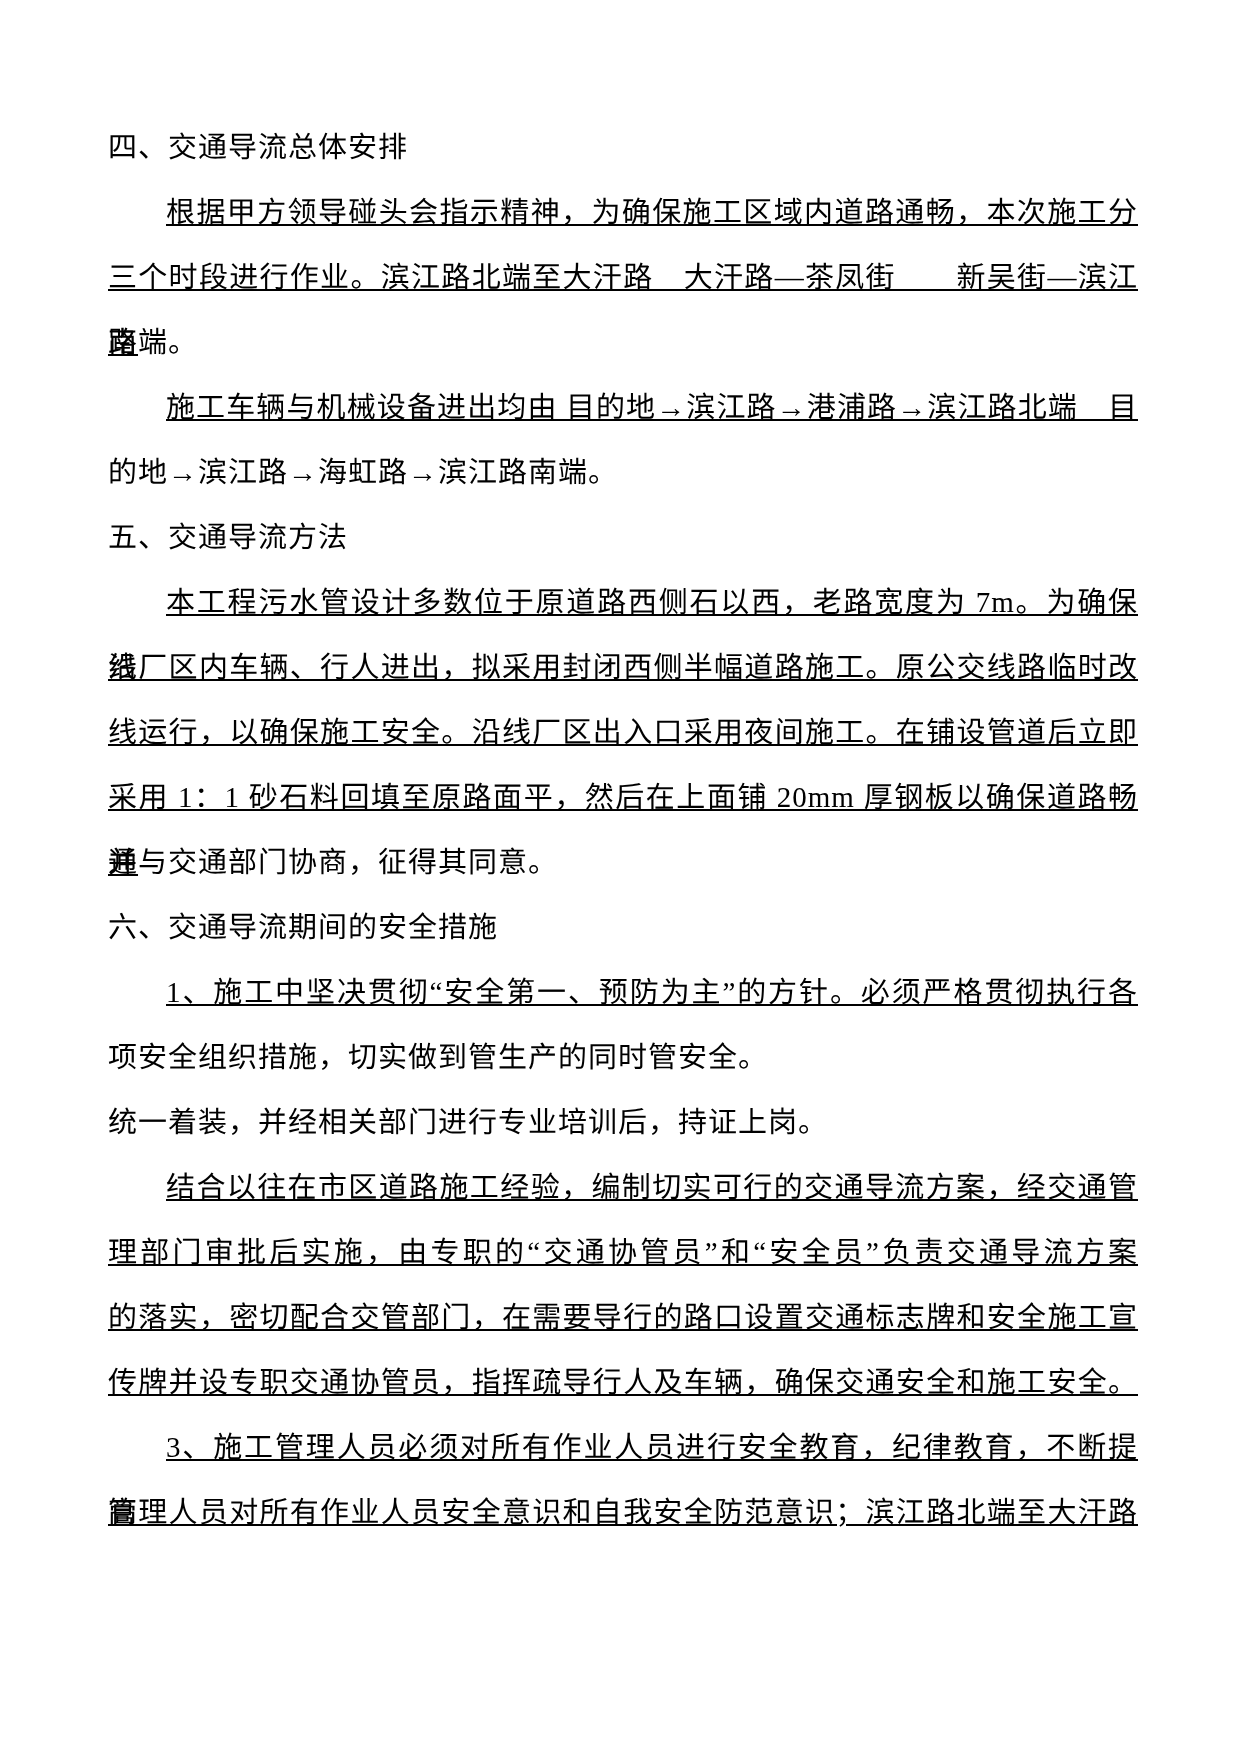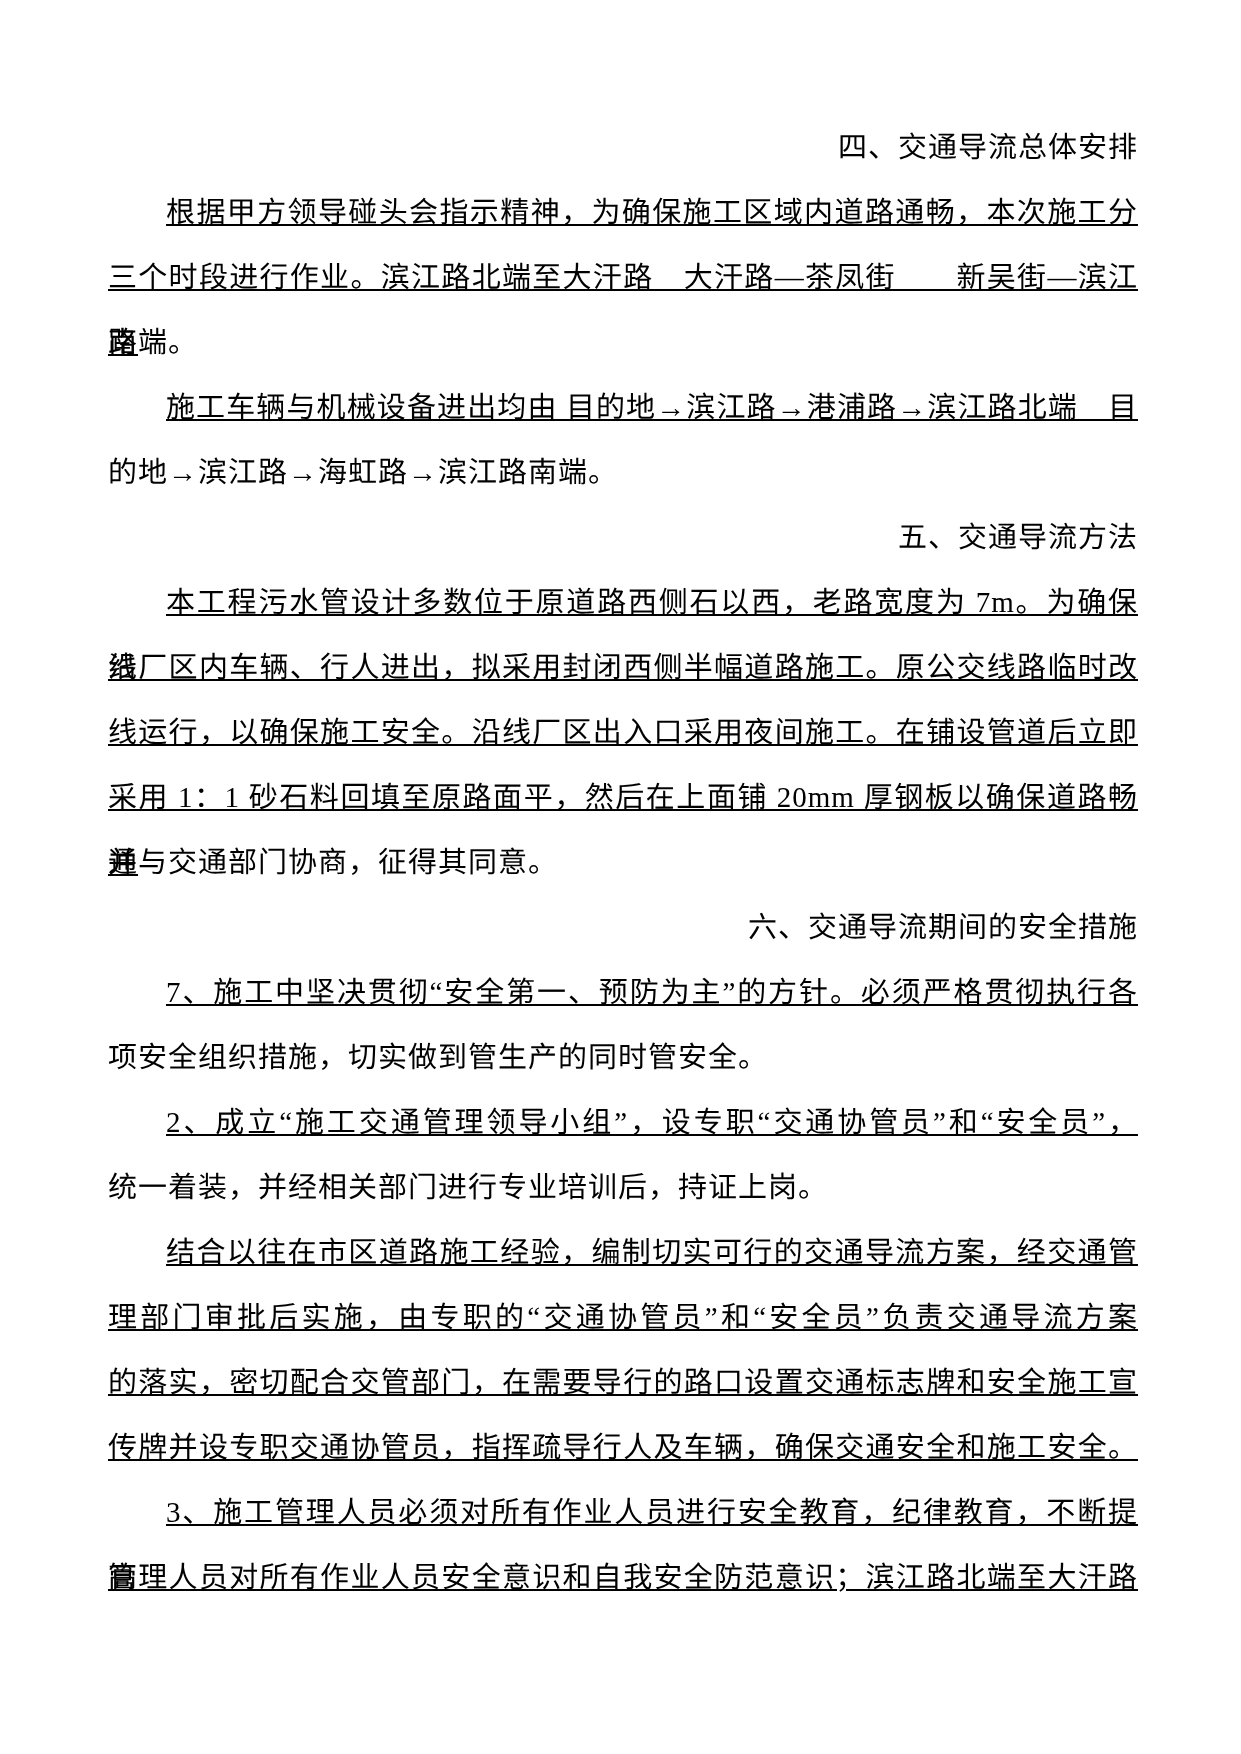--- a/index.html
+++ b/index.html
@@ -35,43 +35,41 @@
     text-justify: inter-character;
     text-decoration: underline;
   }
   
   .line.first {
     text-indent: 58px;
   }
   
   .line.h {
     font-weight: normal;
-    text-align: right;
   }
 </style>
 </head>
 <body>
 
 <div class="page">
   <div class="line h">四、交通导流总体安排</div>
   <div class="line first fill">根据甲方领导碰头会指示精神，为确保施工区域内道路通畅，本次施工分</div>
   <div class="line fill">三个时段进行作业。滨江路北端至大汗路　大汗路—茶凤街　　新吴街—滨江路</div>
   <div class="line">南端。</div>
   <div class="line first fill">施工车辆与机械设备进出均由 目的地→滨江路→港浦路→滨江路北端　目</div>
   <div class="line">的地→滨江路→海虹路→滨江路南端。</div>
   <div class="line h">五、交通导流方法</div>
   <div class="line first fill">本工程污水管设计多数位于原道路西侧石以西，老路宽度为 7m。为确保沿</div>
   <div class="line fill">线厂区内车辆、行人进出，拟采用封闭西侧半幅道路施工。原公交线路临时改</div>
   <div class="line fill">线运行，以确保施工安全。沿线厂区出入口采用夜间施工。在铺设管道后立即</div>
   <div class="line fill">采用 1：1 砂石料回填至原路面平，然后在上面铺 20mm 厚钢板以确保道路畅通</div>
   <div class="line">并与交通部门协商，征得其同意。</div>
   <div class="line h">六、交通导流期间的安全措施</div>
-  <div class="line first fill">7、施工中坚决贯彻“安全第一、预防为主”的方针。必须严格贯彻执行各</div>
+  <div class="line first fill">1、施工中坚决贯彻“安全第一、预防为主”的方针。必须严格贯彻执行各</div>
   <div class="line">项安全组织措施，切实做到管生产的同时管安全。</div>
-  <div class="line first fill">2、成立“施工交通管理领导小组”，设专职“交通协管员”和“安全员”，</div>
   <div class="line">统一着装，并经相关部门进行专业培训后，持证上岗。</div>
   <div class="line first fill">结合以往在市区道路施工经验，编制切实可行的交通导流方案，经交通管</div>
   <div class="line fill">理部门审批后实施，由专职的“交通协管员”和“安全员”负责交通导流方案</div>
   <div class="line fill">的落实，密切配合交管部门，在需要导行的路口设置交通标志牌和安全施工宣</div>
   <div class="line fill">传牌并设专职交通协管员，指挥疏导行人及车辆，确保交通安全和施工安全。</div>
   <div class="line first fill">3、施工管理人员必须对所有作业人员进行安全教育，纪律教育，不断提高</div>
   <div class="line fill">管理人员对所有作业人员安全意识和自我安全防范意识；滨江路北端至大汗路</div>
 </div>
 
 </body></html>

